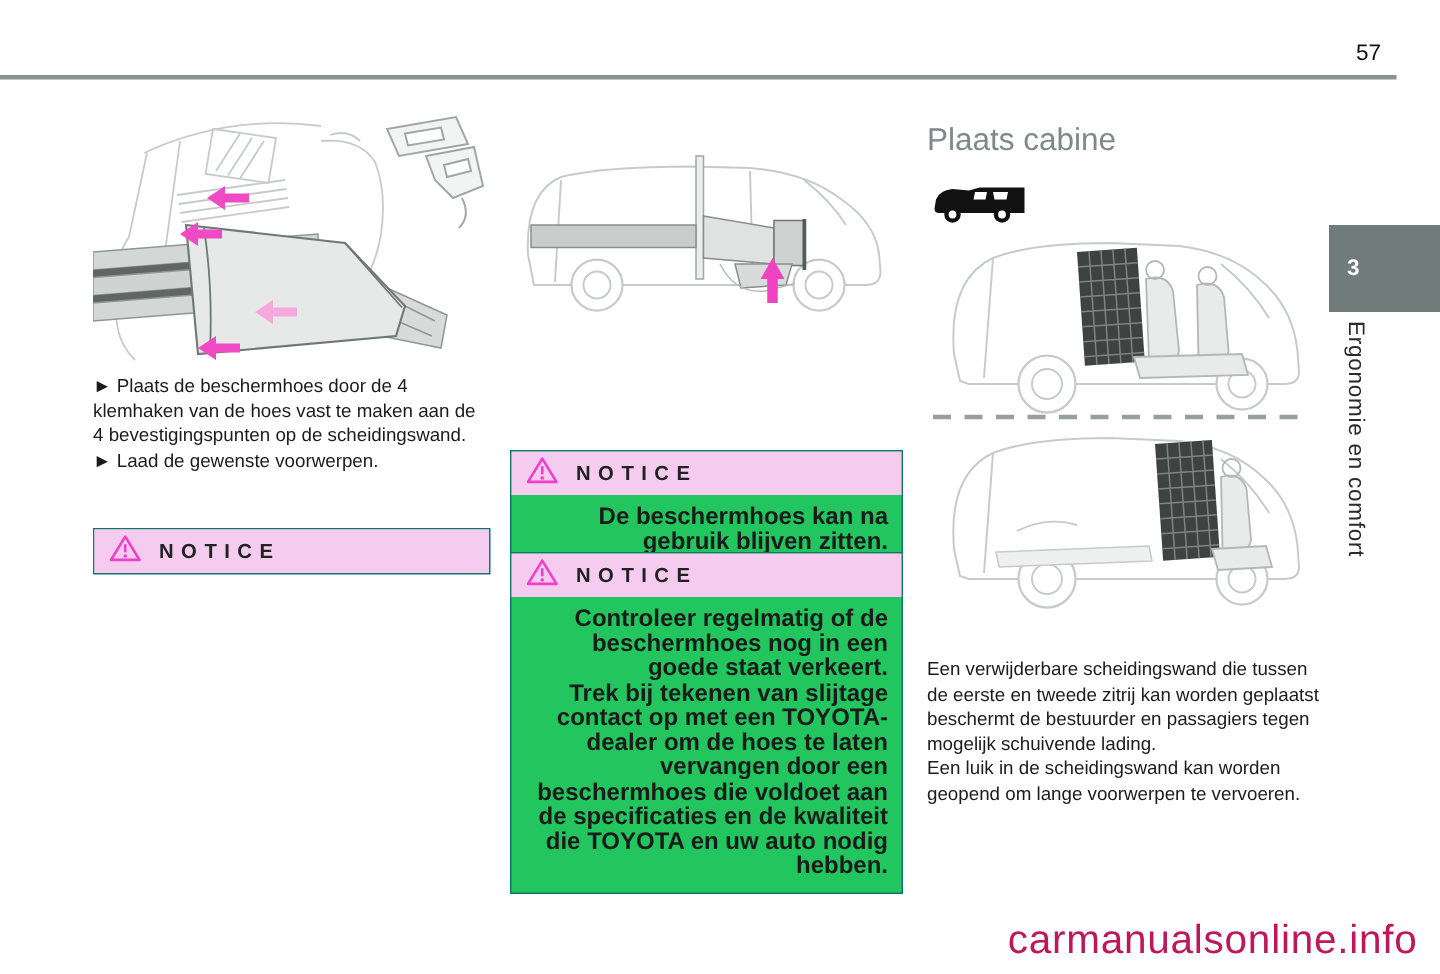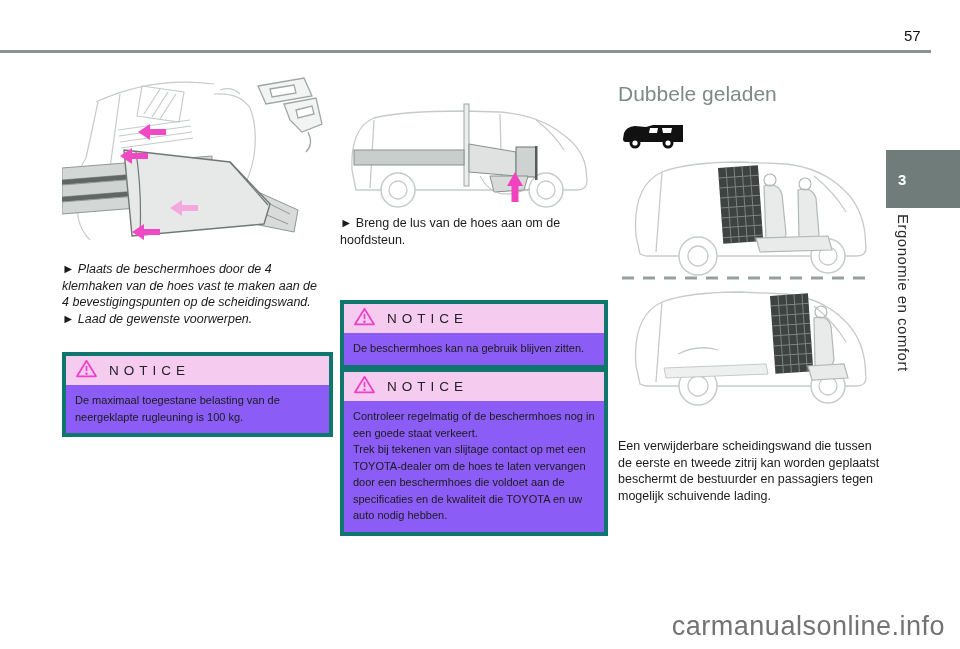--- a/index.html
+++ b/index.html
@@ -15,60 +15,61 @@
 
   
   .page-number{left:893px;top:27px;font-size:15px;font-weight:normal;color:#111;margin-left:11px;}
   .header-rule{left:0;top:50px;width:931px;height:3px;background:#8a9390;}
 
   
   .body-text{font-size:12.5px;line-height:16.5px;color:#1b1b1b;}
   .body-text p{margin:0;}
 
   #left-illustration{left:62px;top:72px;width:263px;height:174px;}
-  #left-instructions{left:62px;top:261px;width:263px;font-style:italic;}
+  #left-instructions{left:62px;top:249px;width:263px;}
   #left-notice{left:62px;top:352px;width:263px;}
 
   #mid-illustration{left:340px;top:90px;width:260px;height:124px;}
   #mid-instructions{left:340px;top:215px;width:260px;}
   #mid-notice-1{left:340px;top:300px;width:260px;}
   #mid-notice-2{left:340px;top:368px;width:260px;}
 
   #right-heading{left:618px;top:82px;width:262px;font-size:21px;font-weight:400;color:#7d8a87;}
   #right-vehicle-icon{left:620px;top:116px;width:66px;height:34px;}
   #right-illustration{left:618px;top:152px;width:260px;height:256px;}
   #right-paragraphs{left:618px;top:438px;width:262px;}
 
   
-  .notice{border:4px solid #0f766e;background:#8b5cf6;}
+  .notice{border:1px solid #0f766e;background:#22c55e;font-weight:bold;}
   .notice-header{
     display:flex;align-items:center;gap:12px;
     background:#f6cbf0;height:29px;padding:0 10px;
   }
   .notice-label{font-size:13.5px;letter-spacing:5px;color:#222;}
   .notice-body{
     padding:7px 9px 8px 9px;
-    font-size:11px;line-height:16.5px;color:#1b1b1b;
+    font-size:16px;line-height:16.5px;color:#1b1b1b;
     white-space:pre-line;
+    text-align:right;
   }
 
   
   .chapter-tab{left:886px;top:150px;width:74px;height:58px;background:#6f7c79;}
   .chapter-number{position:absolute;left:12px;top:50%;transform:translateY(-50%);
     color:#fff;font-size:15px;font-weight:bold;}
   .chapter-title{
     left:895px;top:214px;height:185px;
     writing-mode:vertical-rl;
     font-size:15px;color:#2a2a2a;letter-spacing:0.5px;
   }
 
   
   .watermark{
     right:15px;top:611px;
-    font-size:27px;color:#737373;letter-spacing:0.5px;
+    font-size:27px;color:#be185d;letter-spacing:0.5px;
   }
 </style>
 </head>
 <body>
 
 <div class="abs page-number">57</div>
 <div class="abs header-rule"></div>
 
 <div class="abs" id="left-illustration">
   <svg width="263" height="174" viewBox="0 0 263 174">
@@ -124,21 +125,20 @@
   <div class="notice-header">
     <span>
       <svg width="21" height="19" viewBox="0 0 24 22">
         <path d="M12 2 L23 20 H1 Z" fill="none" stroke="#ee3fc8" stroke-width="2" stroke-linejoin="round"></path>
         <line x1="12" y1="8" x2="12" y2="14" stroke="#ee3fc8" stroke-width="2"></line>
         <circle cx="12" cy="17" r="1.4" fill="#ee3fc8"></circle>
       </svg>
     </span>
     <span class="notice-label">NOTICE</span>
   </div>
-  <div class="notice-body">De maximaal toegestane belasting van de neergeklapte rugleuning is 100 kg.</div>
 </div>
 
 <div class="abs" id="mid-illustration">
   <svg width="260" height="124" viewBox="0 0 260 124">
     <g stroke="#c6cbca" stroke-width="1.3" fill="none">
       <path d="M16,100 L12,80 Q10,38 34,28 Q62,21 122,21 L160,22 Q198,25 221,43 Q243,58 246,79 L247,91 Q247,100 237,100 L20,100 Z"></path>
       <path d="M34,30 L30,98 M160,24 L162,98"></path>
       <path d="M196,30 Q214,44 224,60"></path>
     </g>
     <circle cx="58" cy="100" r="17" fill="#ffffff" stroke="#c6cbca" stroke-width="1.5"></circle>
@@ -150,21 +150,20 @@
     <polygon points="129,54 176,62 176,86 129,82" fill="#dfe2e1" stroke="#878f8d"></polygon>
     <rect x="176" y="57" width="20" height="30" fill="#ced2d1" stroke="#6f7673"></rect>
     <rect x="195" y="56" width="2.5" height="34" fill="#555b59"></rect>
     <polygon points="150,86 188,86 184,100 154,102" fill="#d8dbda" stroke="#878f8d"></polygon>
     <path d="M140,86 Q150,106 170,104 L190,99" stroke="#b5bab9" fill="none"></path>
     <path d="M175,82 l8,14 h-4.5 v16 h-7 v-16 h-4.5 z" fill="#f042c1"></path>
   </svg>
 </div>
 
 <div class="abs body-text" id="mid-instructions">
-  <p>►  Breng de lus van de hoes aan om de hoofdsteun.</p>
 </div>
 
 <div class="abs notice" id="mid-notice-1">
   <div class="notice-header">
     <span>
       <svg width="21" height="19" viewBox="0 0 24 22">
         <path d="M12 2 L23 20 H1 Z" fill="none" stroke="#ee3fc8" stroke-width="2" stroke-linejoin="round"></path>
         <line x1="12" y1="8" x2="12" y2="14" stroke="#ee3fc8" stroke-width="2"></line>
         <circle cx="12" cy="17" r="1.4" fill="#ee3fc8"></circle>
       </svg>
@@ -182,21 +181,21 @@
         <line x1="12" y1="8" x2="12" y2="14" stroke="#ee3fc8" stroke-width="2"></line>
         <circle cx="12" cy="17" r="1.4" fill="#ee3fc8"></circle>
       </svg>
     </span>
     <span class="notice-label">NOTICE</span>
   </div>
   <div class="notice-body">Controleer regelmatig of de beschermhoes nog in een goede staat verkeert.
 Trek bij tekenen van slijtage contact op met een TOYOTA-dealer om de hoes te laten vervangen door een beschermhoes die voldoet aan de specificaties en de kwaliteit die TOYOTA en uw auto nodig hebben.</div>
 </div>
 
-<h1 class="abs" id="right-heading" style="margin:0;">Dubbele geladen</h1>
+<h1 class="abs" id="right-heading" style="margin:0;">Plaats cabine</h1>
 
 <div class="abs" id="right-vehicle-icon">
   <svg width="66" height="34" viewBox="0 0 66 34">
     <path d="M63 9 h-30 l-7 2 -11 -1 q-9 1 -11 7 l-1 6 q0 3 3 3 h57 z" fill="#111111"></path>
     <polygon points="30,12 38,12 37,17 29,17" fill="#ffffff"></polygon>
     <polygon points="42,12 52,12 51,17 43,17" fill="#ffffff"></polygon>
     <circle cx="15" cy="27" r="5.5" fill="#111111"></circle>
     <circle cx="15" cy="27" r="2.6" fill="#ffffff"></circle>
     <circle cx="48" cy="27" r="5.5" fill="#111111"></circle>
     <circle cx="48" cy="27" r="2.6" fill="#ffffff"></circle>
@@ -247,20 +246,21 @@
         <path d="M196,36 q13,-4 17,8 l3,34 q-2,9 -11,9 l-8,-4 z"></path>
         <polygon points="190,84 226,82 230,96 194,98"></polygon>
         <circle cx="203" cy="30" r="6" fill="none"></circle>
       </g>
     </g>
   </svg>
 </div>
 
 <div class="abs body-text" id="right-paragraphs">
   <p>Een verwijderbare scheidingswand die tussen de eerste en tweede zitrij kan worden geplaatst beschermt de bestuurder en passagiers tegen mogelijk schuivende lading.</p>
+  <p>Een luik in de scheidingswand kan worden geopend om lange voorwerpen te vervoeren.</p>
 </div>
 
 <div class="abs chapter-tab">
   <span class="chapter-number">3</span>
 </div>
 <div class="abs chapter-title">Ergonomie en comfort</div>
 
 <div class="abs watermark">carmanualsonline.info</div>
 
 </body></html>

